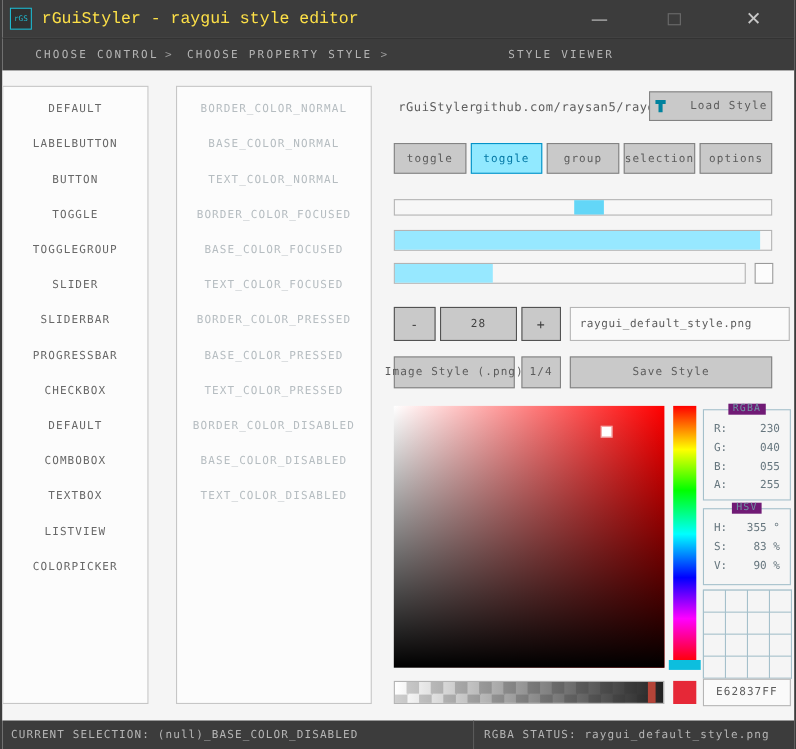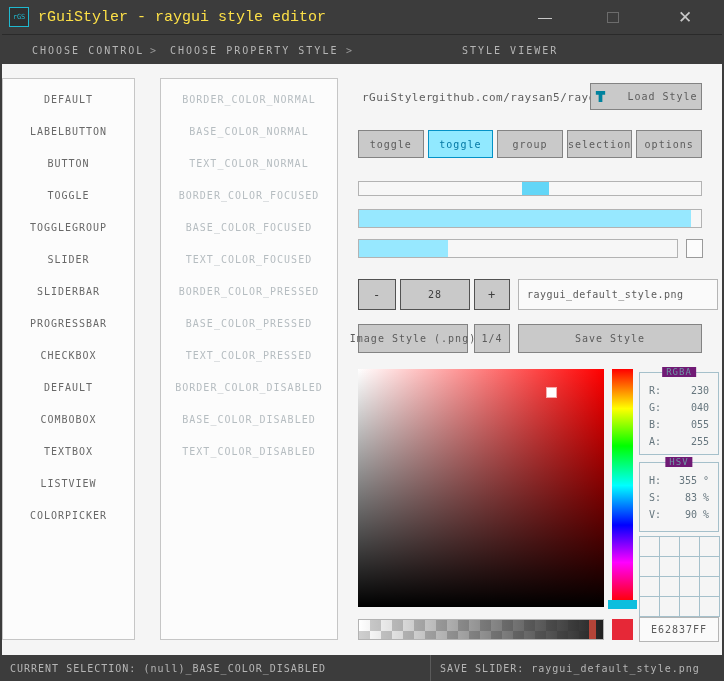--- a/index.html
+++ b/index.html
@@ -287,17 +287,17 @@
   </div>
 
   <div class="alpha-bar">
     <div class="alpha-cursor"></div>
   </div>
   <div class="sel-swatch" style="background: rgb(230, 40, 55);"></div>
   <div class="textbox" style="left:637px; top:617px; width:80px; height:25px; justify-content:center; letter-spacing:1px;">E62837FF</div>
 
   <div class="statusbar">
     <div class="status-text" style="left:8px;">CURRENT SELECTION: (null)_BASE_COLOR_DISABLED</div>
-    <div class="status-text" style="left:438px;">SAVE SLIDER: raygui_default_style.png</div>
+    <div class="status-text" style="left:438px;">RGBA STATUS: raygui_default_style.png</div>
   </div>
   <div class="status-div"></div>
 
 </div>
 
 </body></html>

